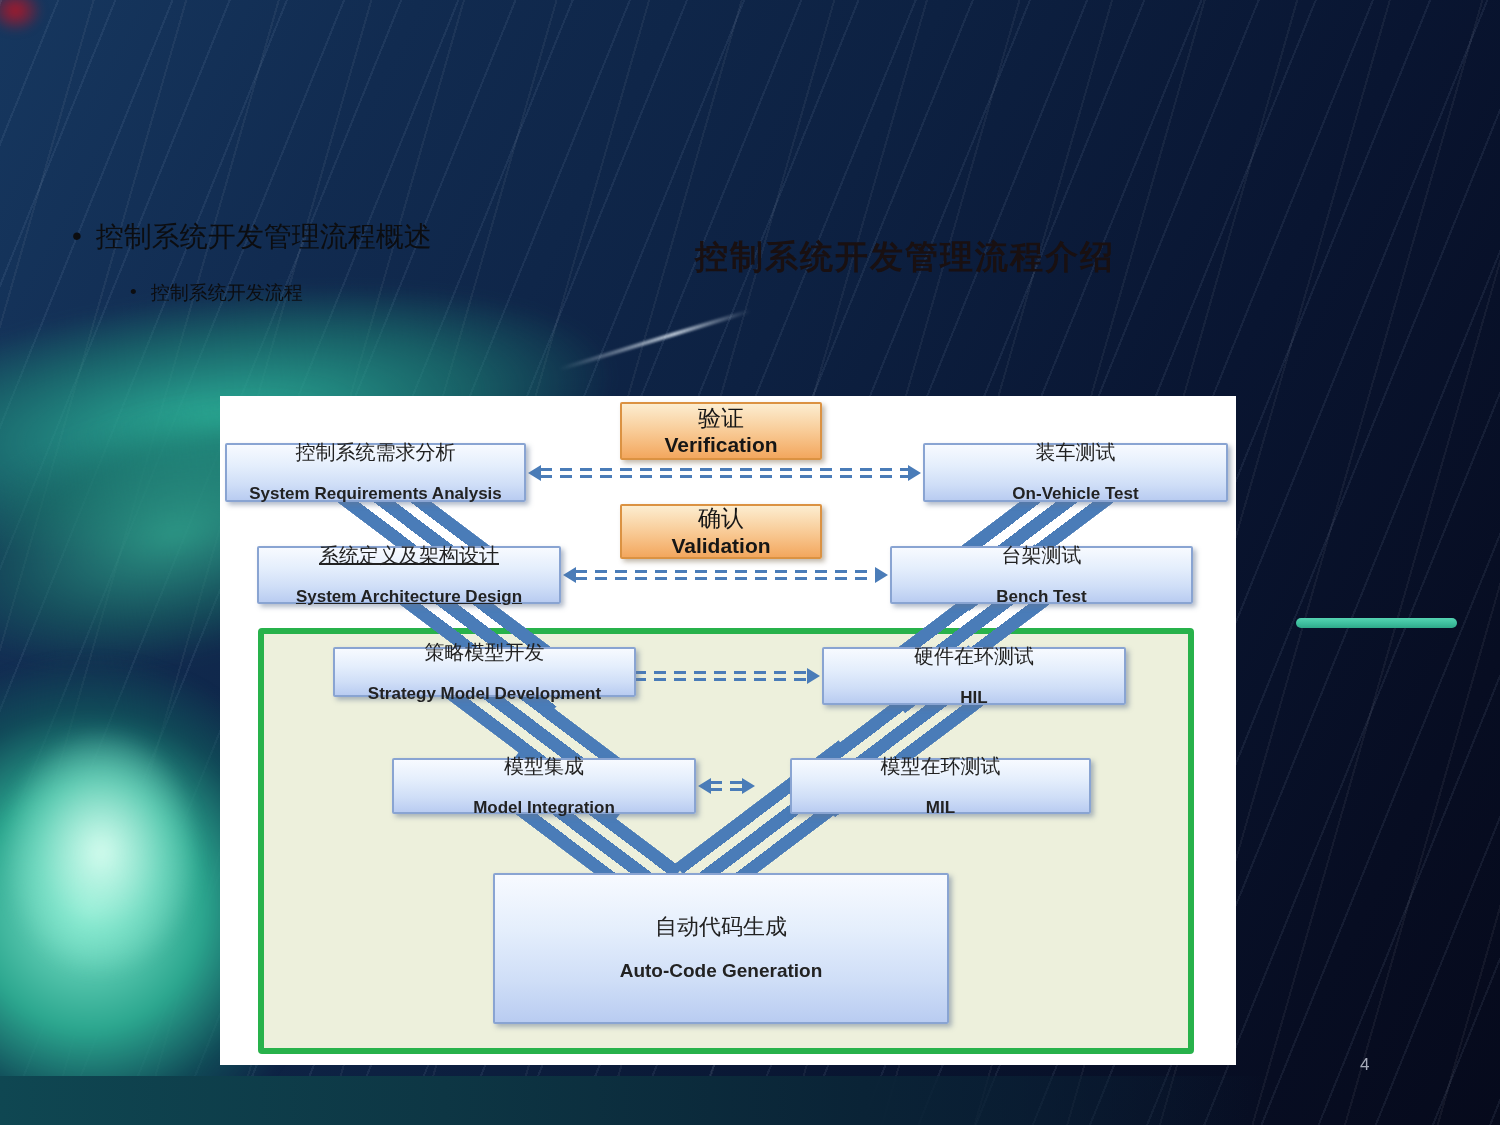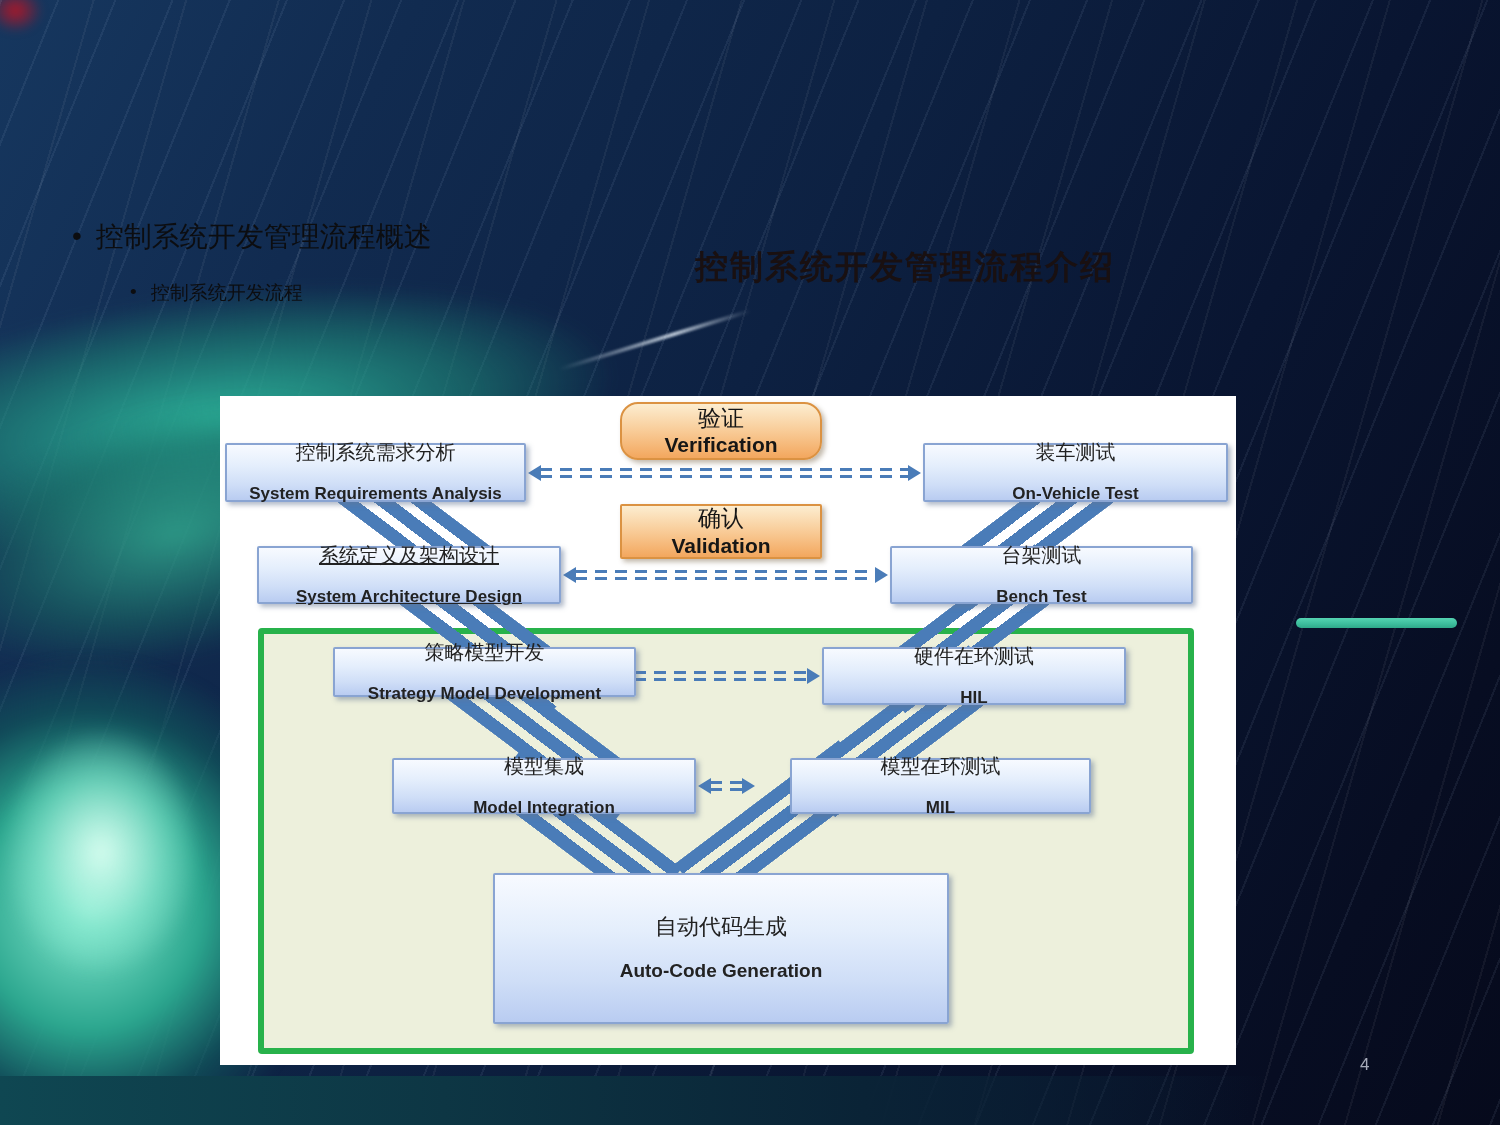--- a/index.html
+++ b/index.html
@@ -27,21 +27,21 @@
     background:radial-gradient(ellipse,rgba(190,20,35,0.9),rgba(0,0,0,0) 70%);}
   .comet{left:555px;top:338px;width:200px;height:4px;z-index:3;transform:rotate(-17deg);filter:blur(1px);
     background:linear-gradient(90deg,rgba(255,255,255,0),rgba(235,245,255,0.75) 60%,rgba(255,255,255,0));}
 
   .bullets{position:absolute;z-index:4;color:#0c0d10;}
   .bullet-item{position:absolute;white-space:nowrap;}
   .bullet-item .dot{display:inline-block;margin-right:14px;transform:translateY(-1px);}
   .b1{left:72px;top:218px;font-size:28px;}
   .b2{left:130px;top:280px;font-size:19px;}
 
-  .title{position:absolute;left:655px;top:245px;width:500px;z-index:4;margin:0;
+  .title{position:absolute;left:655px;top:235px;width:500px;z-index:4;margin:0;
     font-size:33px;font-weight:bold;letter-spacing:2px;color:#191011;text-align:center;white-space:nowrap;}
 
   .panel{position:absolute;left:220px;top:396px;width:1016px;height:669px;background:#ffffff;z-index:5;}
   .green-frame{position:absolute;left:258px;top:628px;width:936px;height:426px;z-index:6;box-sizing:border-box;
     border:6px solid var(--green-frame,#28b24b);border-radius:4px;background:var(--green-fill,#edf0dc);}
 
   .band{position:absolute;width:205px;height:57px;z-index:7;transform-origin:0 50%;
     background:repeating-linear-gradient(180deg,var(--stripe,#4a7cb8) 0 13px,rgba(0,0,0,0) 13px 22px);}
   .band.l{transform:rotate(37deg);}
   .band.r{transform:rotate(-37deg);}
@@ -169,21 +169,21 @@
   <div class="node" style="left:757px;top:758px;width:301px;height:56px;margin-left:33px;">
     <span class="zh">模型在环测试</span>
     <span class="en">MIL</span>
   </div>
 
   <div class="node big" style="left:493px;top:873px;width:456px;height:151px;">
     <span class="zh">自动代码生成</span>
     <span class="en">Auto-Code Generation</span>
   </div>
 
-  <div class="tag" style="left:620px;top:402px;width:202px;height:58px;border-radius:18px;">
+  <div class="tag" style="left:620px;top:402px;width:202px;height:58px;">
     <span class="zh">验证</span>
     <span class="en">Verification</span>
   </div>
   <div class="tag" style="left:620px;top:504px;width:202px;height:55px;">
     <span class="zh">确认</span>
     <span class="en">Validation</span>
   </div>
 
   <div class="accent-line"></div>
 

